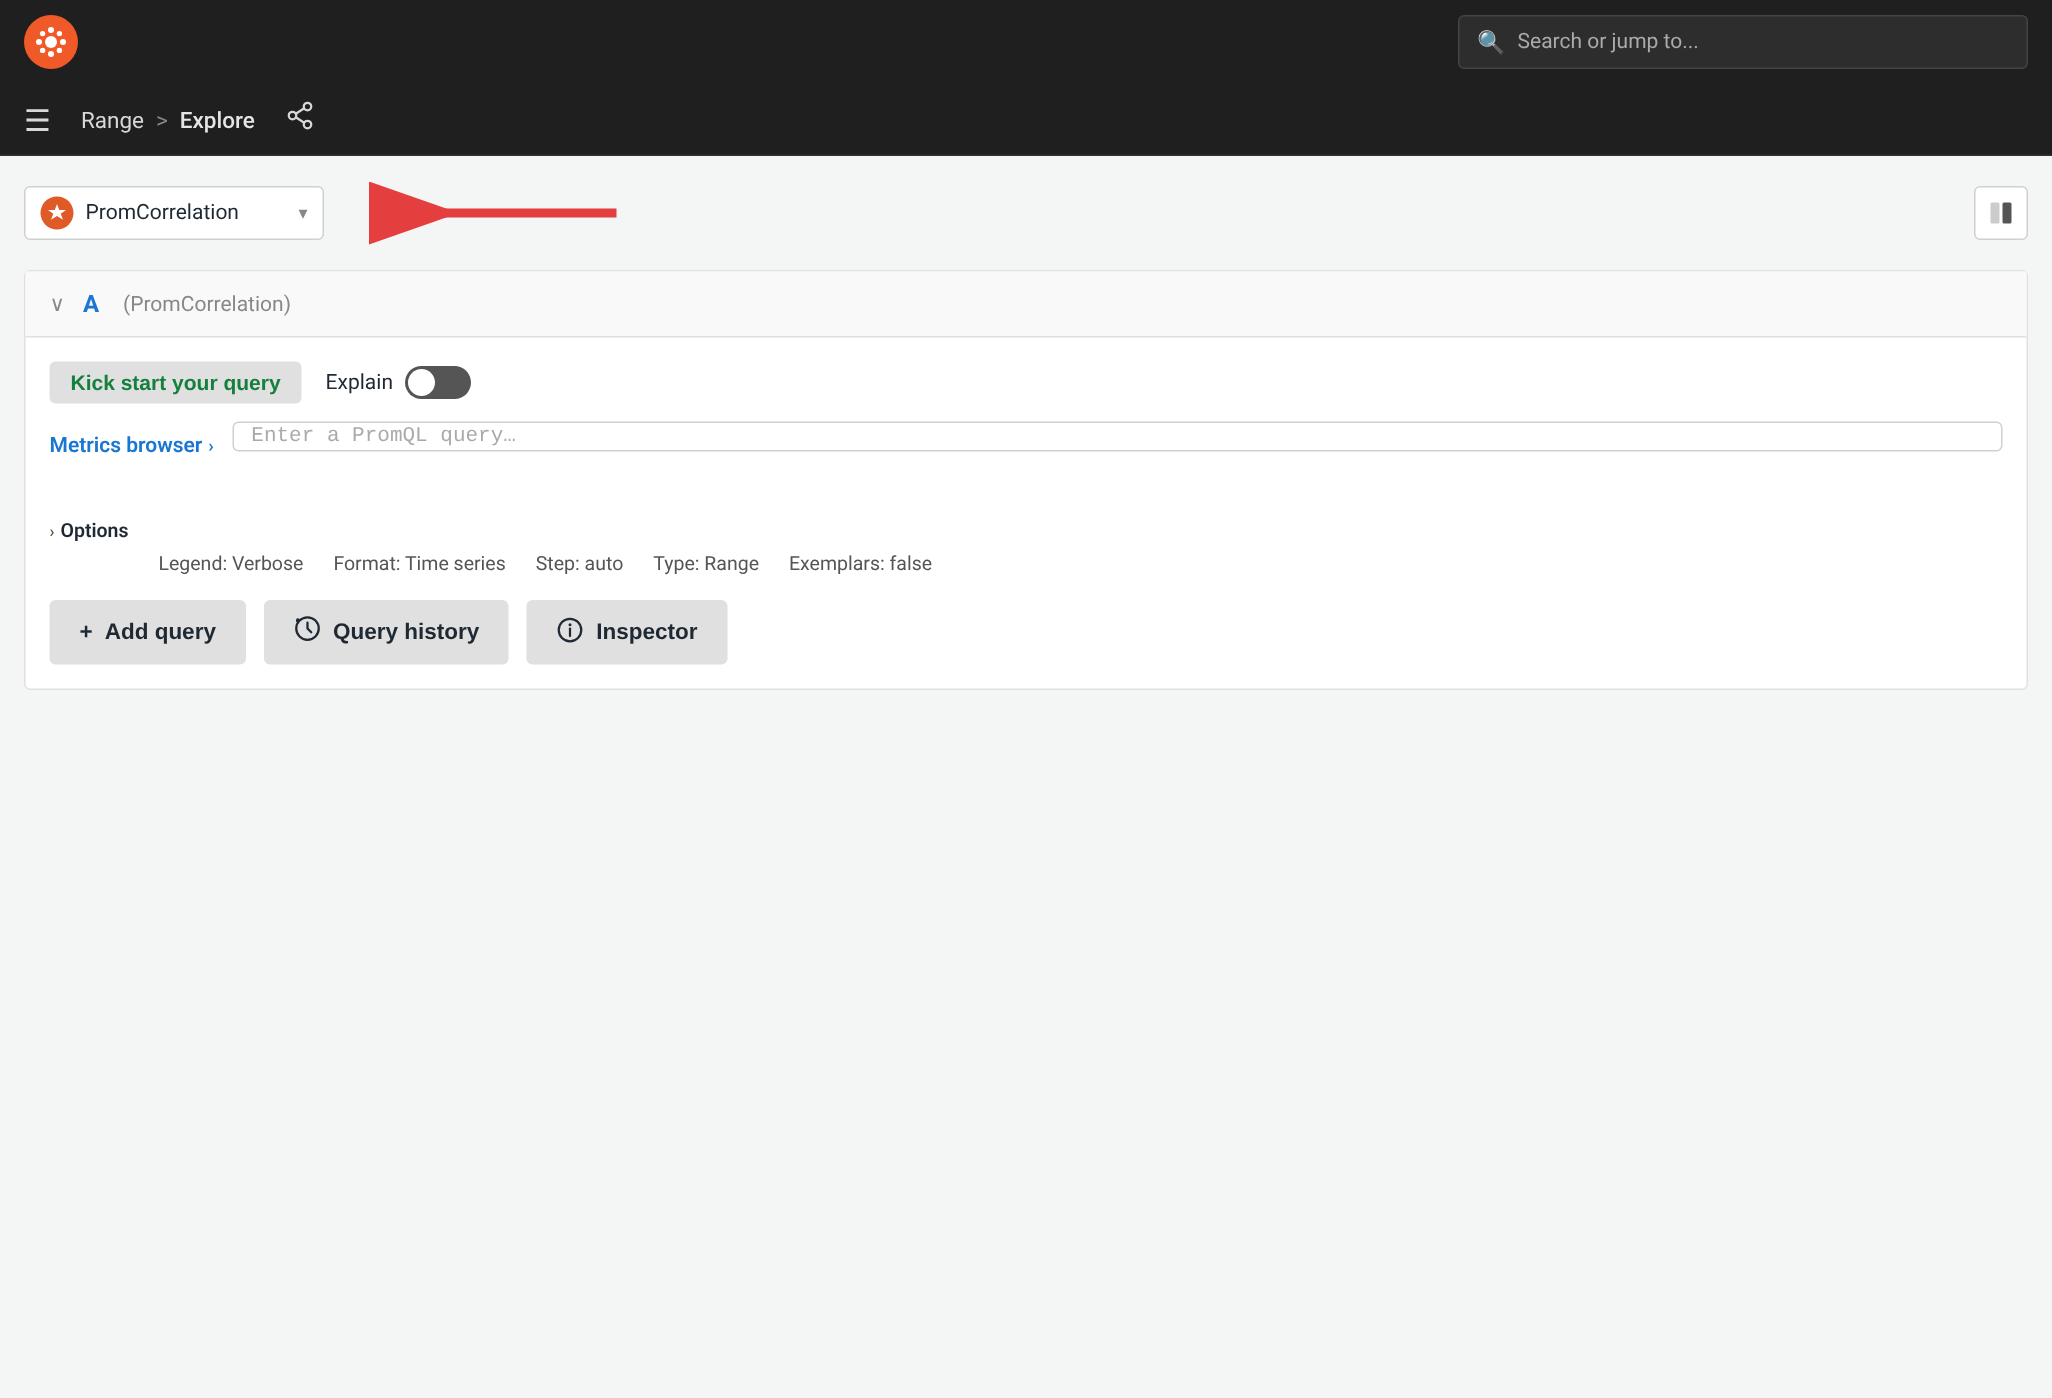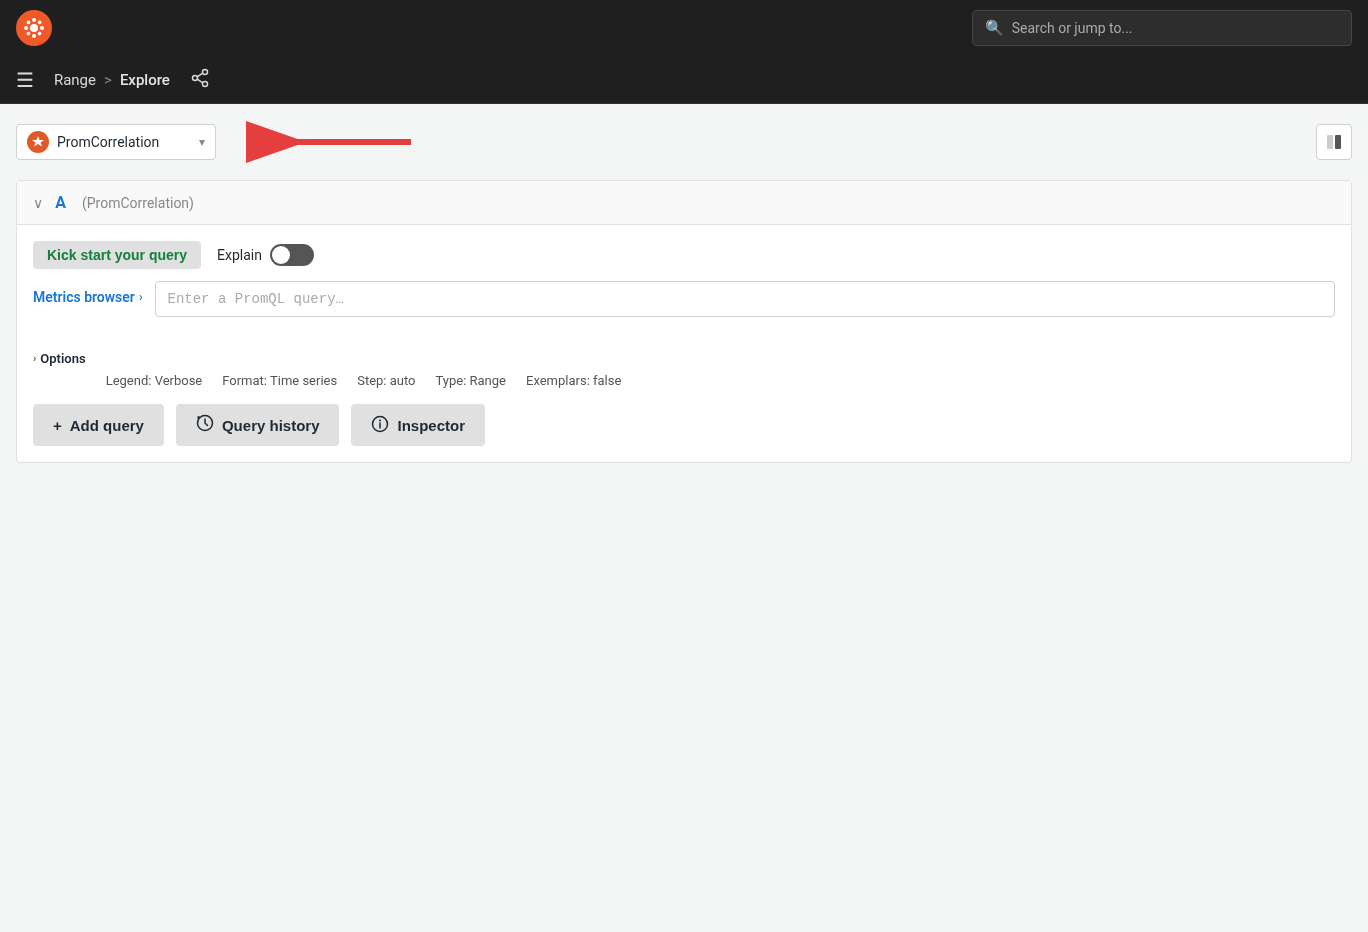--- a/index.html
+++ b/index.html
@@ -161,21 +161,21 @@
       align-items: center;
       gap: 4px;
       padding: 8px 12px 8px 0;
       white-space: nowrap;
     }
     .metrics-browser-btn .chevron-right { font-size: 12px; }
     .query-input {
       flex: 1;
       border: 1px solid #d0d0d0;
       border-radius: 4px;
-      height: 36px;
+      height: 20px;
       padding: 0 12px;
       font-size: 14px;
       font-family: 'Courier New', monospace;
       color: #aaa;
       outline: none;
       background: white;
     }
     .query-input::placeholder { color: #aaa; }
 
     .query-options {

